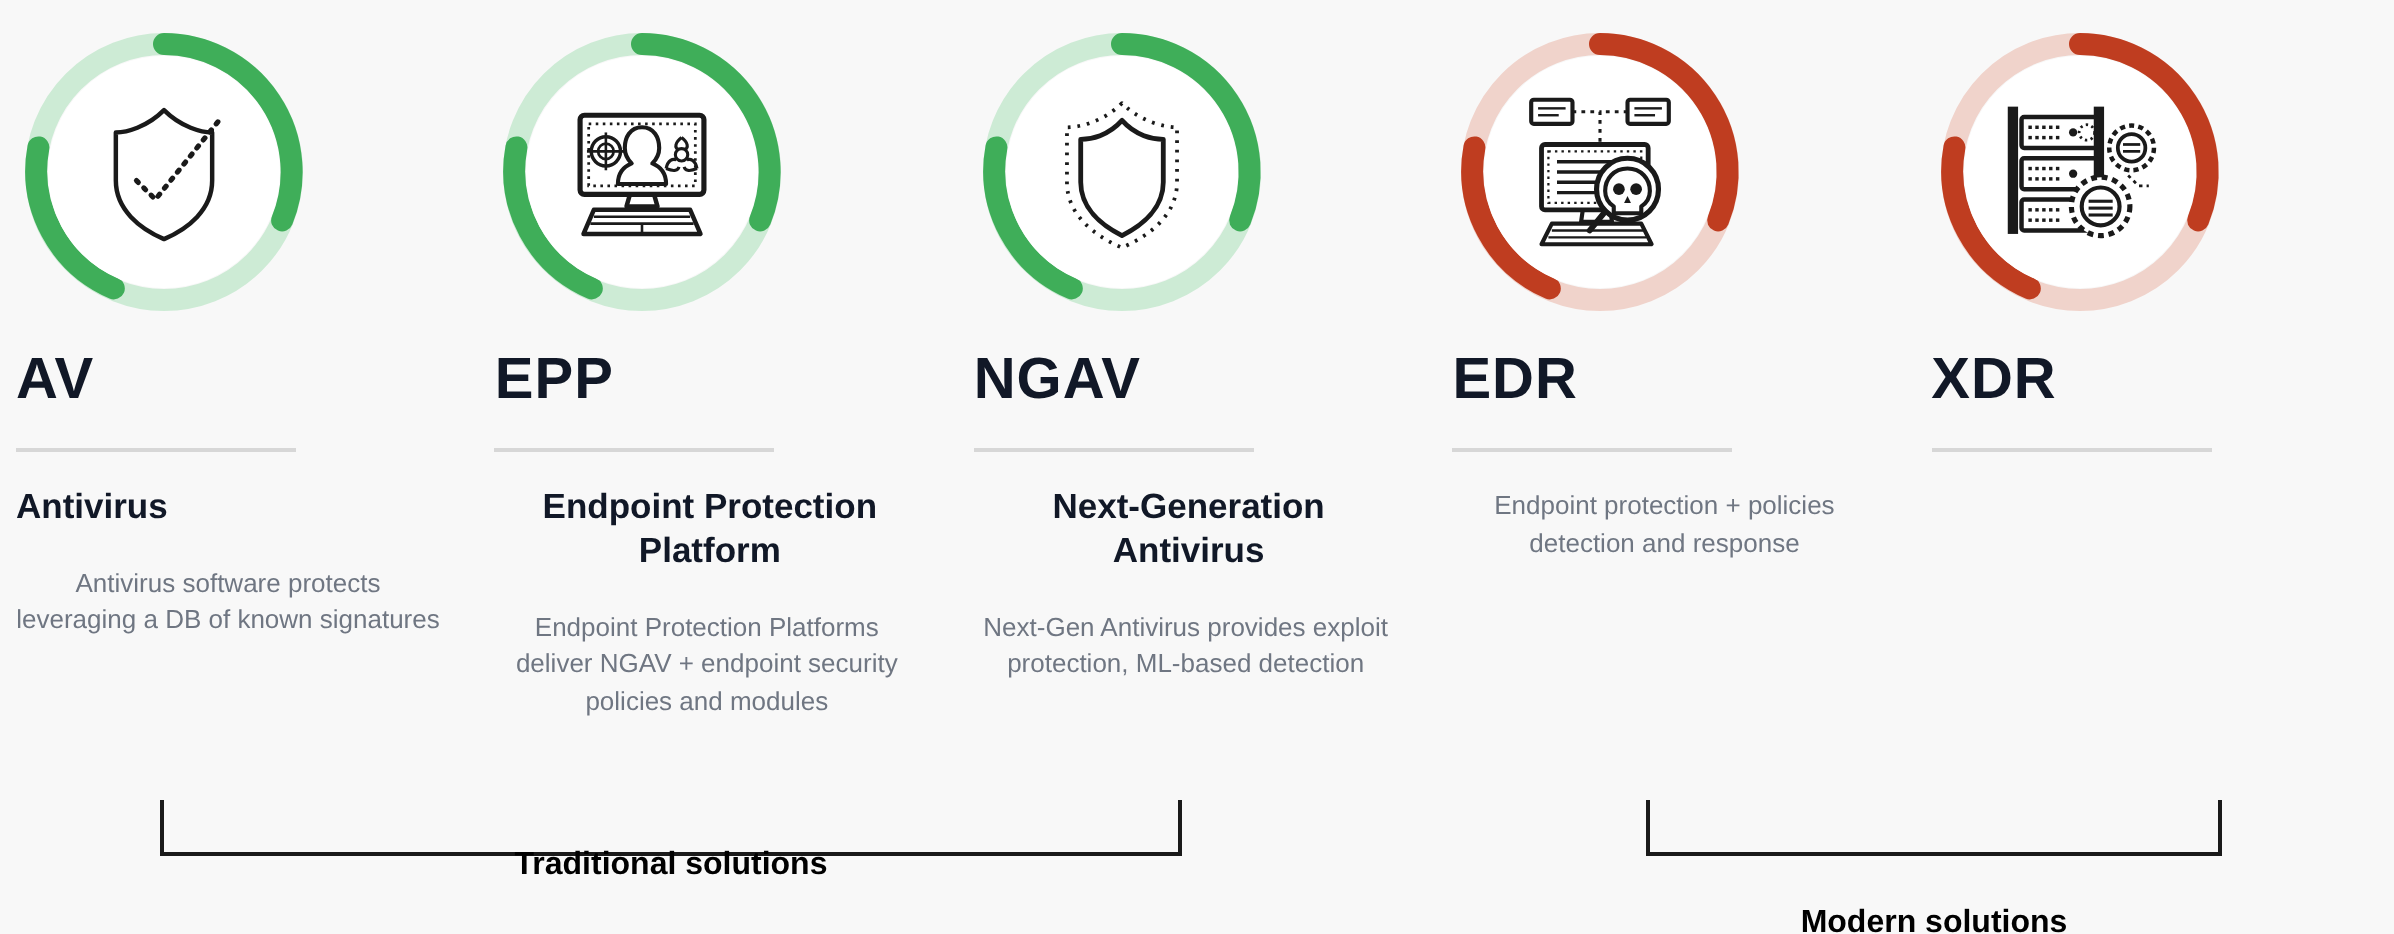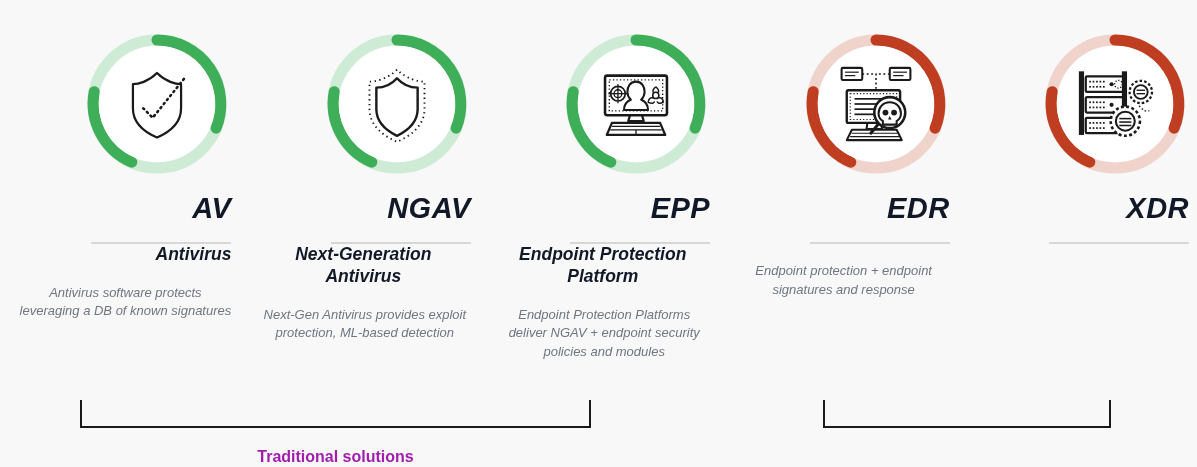--- a/index.html
+++ b/index.html
@@ -27,23 +27,22 @@
     width: 1197px;
     height: 400px;
     display: flex;
     flex-direction: row;
   }
 
   .col {
     flex: 1 1 0;
     display: flex;
     flex-direction: column;
-    align-items: flex-end;
-    padding: 18px 8px;
-    font-style: italic;
+    align-items: flex-start;
+    padding: 0 8px;
   }
 
   
   .ring-wrap {
     position: relative;
     width: 148px;
     height: 148px;
     margin-top: 12px;
     flex: 0 0 auto;
   }
@@ -83,20 +82,21 @@
   .divider {
     margin-top: 19px;
     width: 140px;
     height: 2px;
     background: #d7d7d7;
     flex: 0 0 auto;
   }
 
   
   .full-name {
+    margin-top: 17px;
     font-size: 17.5px;
     font-weight: 700;
     color: #111827;
     line-height: 1.25;
     text-align: center;
     max-width: 215px;
   }
 
   
   .desc {
@@ -116,24 +116,24 @@
     border-left: 2px solid #1a1a1a;
     border-right: 2px solid #1a1a1a;
     border-bottom: 2px solid #1a1a1a;
     top: 400px;
   }
   #bracket-traditional { left: 80px;  width: 511px; }
   #bracket-modern      { left: 823px; width: 288px; }
 
   .group-label {
     position: absolute;
-    top: 447px;
+    top: 423px;
     font-size: 16px;
     font-weight: 700;
-    color: #a21caf;
+    color: #000000;
     text-align: center;
     line-height: 1.2;
   }
   #label-traditional { left: 80px;  width: 511px; }
   #label-modern      { left: 823px; width: 288px; margin-top: 29px; }
 </style>
 </head>
 <body>
 
 <div id="board">
@@ -152,41 +152,20 @@
           <svg viewBox="0 0 100 100">
             <path d="M50 14 C40 24 28 27 22 27 L22 55 C22 72 36 83 50 89 C64 83 78 72 78 55 L78 27 C72 27 60 24 50 14 Z" fill="none" stroke="#1a1a1a" stroke-width="2.6" stroke-linejoin="round"></path>
             <path d="M34 55 L45 66 L82 20" fill="none" stroke="#1a1a1a" stroke-width="3" stroke-linecap="round" stroke-linejoin="round" stroke-dasharray="1.5 4.5"></path>
           </svg>
         </div>
       </div>
       <div class="acronym">AV</div>
       <div class="divider"></div>
       <div class="full-name">Antivirus</div>
       <div class="desc">Antivirus software protects leveraging a DB of known signatures</div>
-    </div>
-
-    <div class="col">
-      <div class="ring-wrap">
-        <svg class="ring-svg" viewBox="0 0 148 148">
-          <circle cx="74" cy="74" r="64" fill="none" stroke="#cdebd5" stroke-width="11"></circle>
-          <path d="M 74 10 A 64 64 0 0 1 133.06 98.2" fill="none" stroke="#3fae59" stroke-width="11" stroke-linecap="round"></path>
-          <path d="M 11.2 61.7 A 64 64 0 0 0 48.9 132.2" fill="none" stroke="#3fae59" stroke-width="11" stroke-linecap="round"></path>
-          <circle cx="74" cy="74" r="58" fill="#ffffff"></circle>
-        </svg>
-        <div class="icon-slot">
-          <svg viewBox="0 0 100 100">
-            <path d="M50 10 C39 21 25 24 18 24 L18 56 C18 75 34 87 50 94 C66 87 82 75 82 56 L82 24 C75 24 61 21 50 10 Z" fill="none" stroke="#1a1a1a" stroke-width="2.2" stroke-linejoin="round" stroke-dasharray="1.6 4"></path>
-            <path d="M50 20 C42 29 32 31 26 31 L26 56 C26 71 38 81 50 87 C62 81 74 71 74 56 L74 31 C68 31 58 29 50 20 Z" fill="none" stroke="#1a1a1a" stroke-width="2.8" stroke-linejoin="round"></path>
-          </svg>
-        </div>
-      </div>
-      <div class="acronym">NGAV</div>
-      <div class="divider"></div>
-      <div class="full-name">Next-Generation Antivirus</div>
-      <div class="desc">Next-Gen Antivirus provides exploit protection, ML-based detection</div>
     </div>
 
     <div class="col">
       <div class="ring-wrap">
         <svg class="ring-svg" viewBox="0 0 148 148">
           <circle cx="74" cy="74" r="64" fill="none" stroke="#cdebd5" stroke-width="11"></circle>
           <path d="M 74 10 A 64 64 0 0 1 133.06 98.2" fill="none" stroke="#3fae59" stroke-width="11" stroke-linecap="round"></path>
           <path d="M 11.2 61.7 A 64 64 0 0 0 48.9 132.2" fill="none" stroke="#3fae59" stroke-width="11" stroke-linecap="round"></path>
           <circle cx="74" cy="74" r="58" fill="#ffffff"></circle>
         </svg>
@@ -211,20 +190,41 @@
             <path d="M73 30 C69 33 69 36 71 37 M73 30 C77 33 77 36 75 37" fill="none" stroke="#1a1a1a" stroke-width="1.8"></path>
             <path d="M64 48 C65 43 68 42 70 43 M64 48 C69 50 71 49 71.5 47" fill="none" stroke="#1a1a1a" stroke-width="1.8"></path>
             <path d="M82 48 C81 43 78 42 76 43 M82 48 C77 50 75 49 74.5 47" fill="none" stroke="#1a1a1a" stroke-width="1.8"></path>
           </svg>
         </div>
       </div>
       <div class="acronym">EPP</div>
       <div class="divider"></div>
       <div class="full-name">Endpoint Protection Platform</div>
       <div class="desc">Endpoint Protection Platforms deliver NGAV + endpoint security policies and modules</div>
+    </div>
+
+    <div class="col">
+      <div class="ring-wrap">
+        <svg class="ring-svg" viewBox="0 0 148 148">
+          <circle cx="74" cy="74" r="64" fill="none" stroke="#cdebd5" stroke-width="11"></circle>
+          <path d="M 74 10 A 64 64 0 0 1 133.06 98.2" fill="none" stroke="#3fae59" stroke-width="11" stroke-linecap="round"></path>
+          <path d="M 11.2 61.7 A 64 64 0 0 0 48.9 132.2" fill="none" stroke="#3fae59" stroke-width="11" stroke-linecap="round"></path>
+          <circle cx="74" cy="74" r="58" fill="#ffffff"></circle>
+        </svg>
+        <div class="icon-slot">
+          <svg viewBox="0 0 100 100">
+            <path d="M50 10 C39 21 25 24 18 24 L18 56 C18 75 34 87 50 94 C66 87 82 75 82 56 L82 24 C75 24 61 21 50 10 Z" fill="none" stroke="#1a1a1a" stroke-width="2.2" stroke-linejoin="round" stroke-dasharray="1.6 4"></path>
+            <path d="M50 20 C42 29 32 31 26 31 L26 56 C26 71 38 81 50 87 C62 81 74 71 74 56 L74 31 C68 31 58 29 50 20 Z" fill="none" stroke="#1a1a1a" stroke-width="2.8" stroke-linejoin="round"></path>
+          </svg>
+        </div>
+      </div>
+      <div class="acronym">NGAV</div>
+      <div class="divider"></div>
+      <div class="full-name">Next-Generation Antivirus</div>
+      <div class="desc">Next-Gen Antivirus provides exploit protection, ML-based detection</div>
     </div>
 
     <div class="col">
       <div class="ring-wrap">
         <svg class="ring-svg" viewBox="0 0 148 148">
           <circle cx="74" cy="74" r="64" fill="none" stroke="#f0d3cb" stroke-width="11"></circle>
           <path d="M 74 10 A 64 64 0 0 1 133.06 98.2" fill="none" stroke="#bf3d20" stroke-width="11" stroke-linecap="round"></path>
           <path d="M 11.2 61.7 A 64 64 0 0 0 48.9 132.2" fill="none" stroke="#bf3d20" stroke-width="11" stroke-linecap="round"></path>
           <circle cx="74" cy="74" r="58" fill="#ffffff"></circle>
         </svg>
@@ -254,21 +254,21 @@
             <line x1="53" y1="73" x2="44" y2="84" stroke="#1a1a1a" stroke-width="3.4" stroke-linecap="round"></line>
             <path d="M66 48 C58 48 53 54 53 61 C53 65 55 68 58 70 L58 74 L74 74 L74 70 C77 68 79 65 79 61 C79 54 74 48 66 48 Z" fill="none" stroke="#1a1a1a" stroke-width="2.4" stroke-linejoin="round"></path>
             <circle cx="61" cy="60" r="3.4" fill="#1a1a1a"></circle>
             <circle cx="71" cy="60" r="3.4" fill="#1a1a1a"></circle>
             <path d="M66 64 L64 68 L68 68 Z" fill="#1a1a1a"></path>
           </svg>
         </div>
       </div>
       <div class="acronym">EDR</div>
       <div class="divider"></div>
-      <div class="desc">Endpoint protection + endpoint signatures and response</div>
+      <div class="desc">Endpoint protection + policies detection and response</div>
     </div>
 
     <div class="col">
       <div class="ring-wrap">
         <svg class="ring-svg" viewBox="0 0 148 148">
           <circle cx="74" cy="74" r="64" fill="none" stroke="#f0d3cb" stroke-width="11"></circle>
           <path d="M 74 10 A 64 64 0 0 1 133.06 98.2" fill="none" stroke="#bf3d20" stroke-width="11" stroke-linecap="round"></path>
           <path d="M 11.2 61.7 A 64 64 0 0 0 48.9 132.2" fill="none" stroke="#bf3d20" stroke-width="11" stroke-linecap="round"></path>
           <circle cx="74" cy="74" r="58" fill="#ffffff"></circle>
         </svg>

